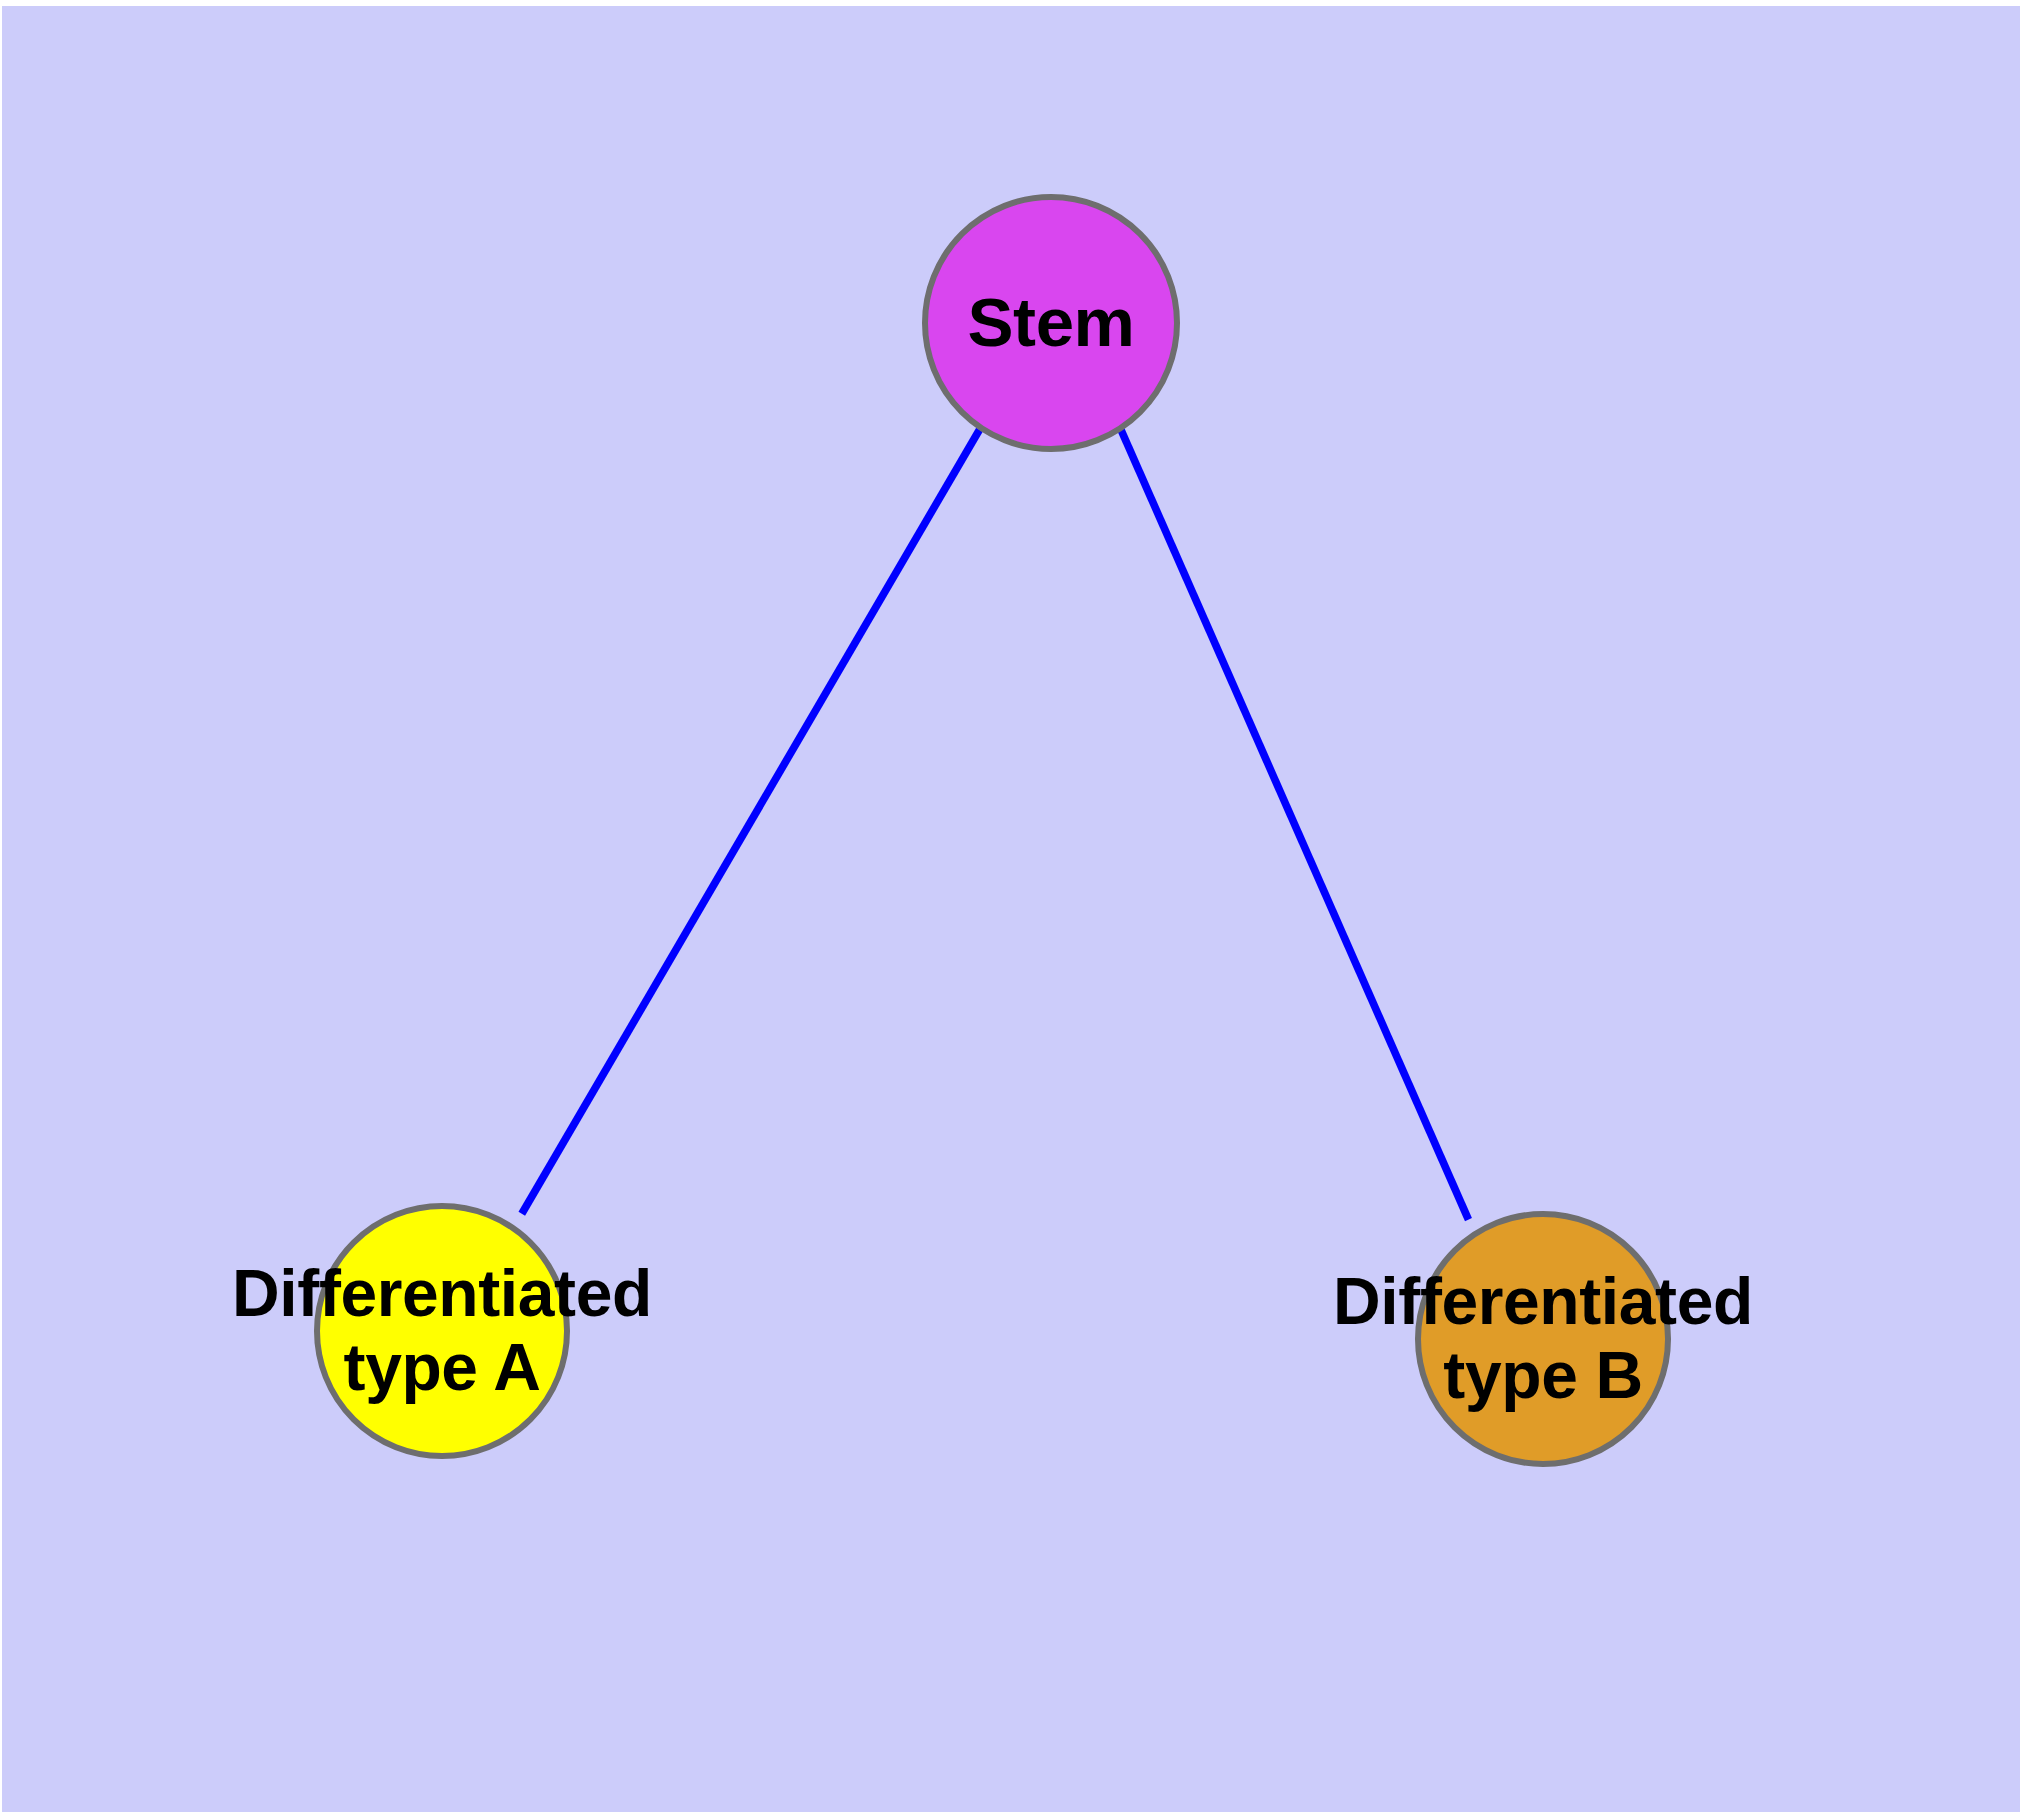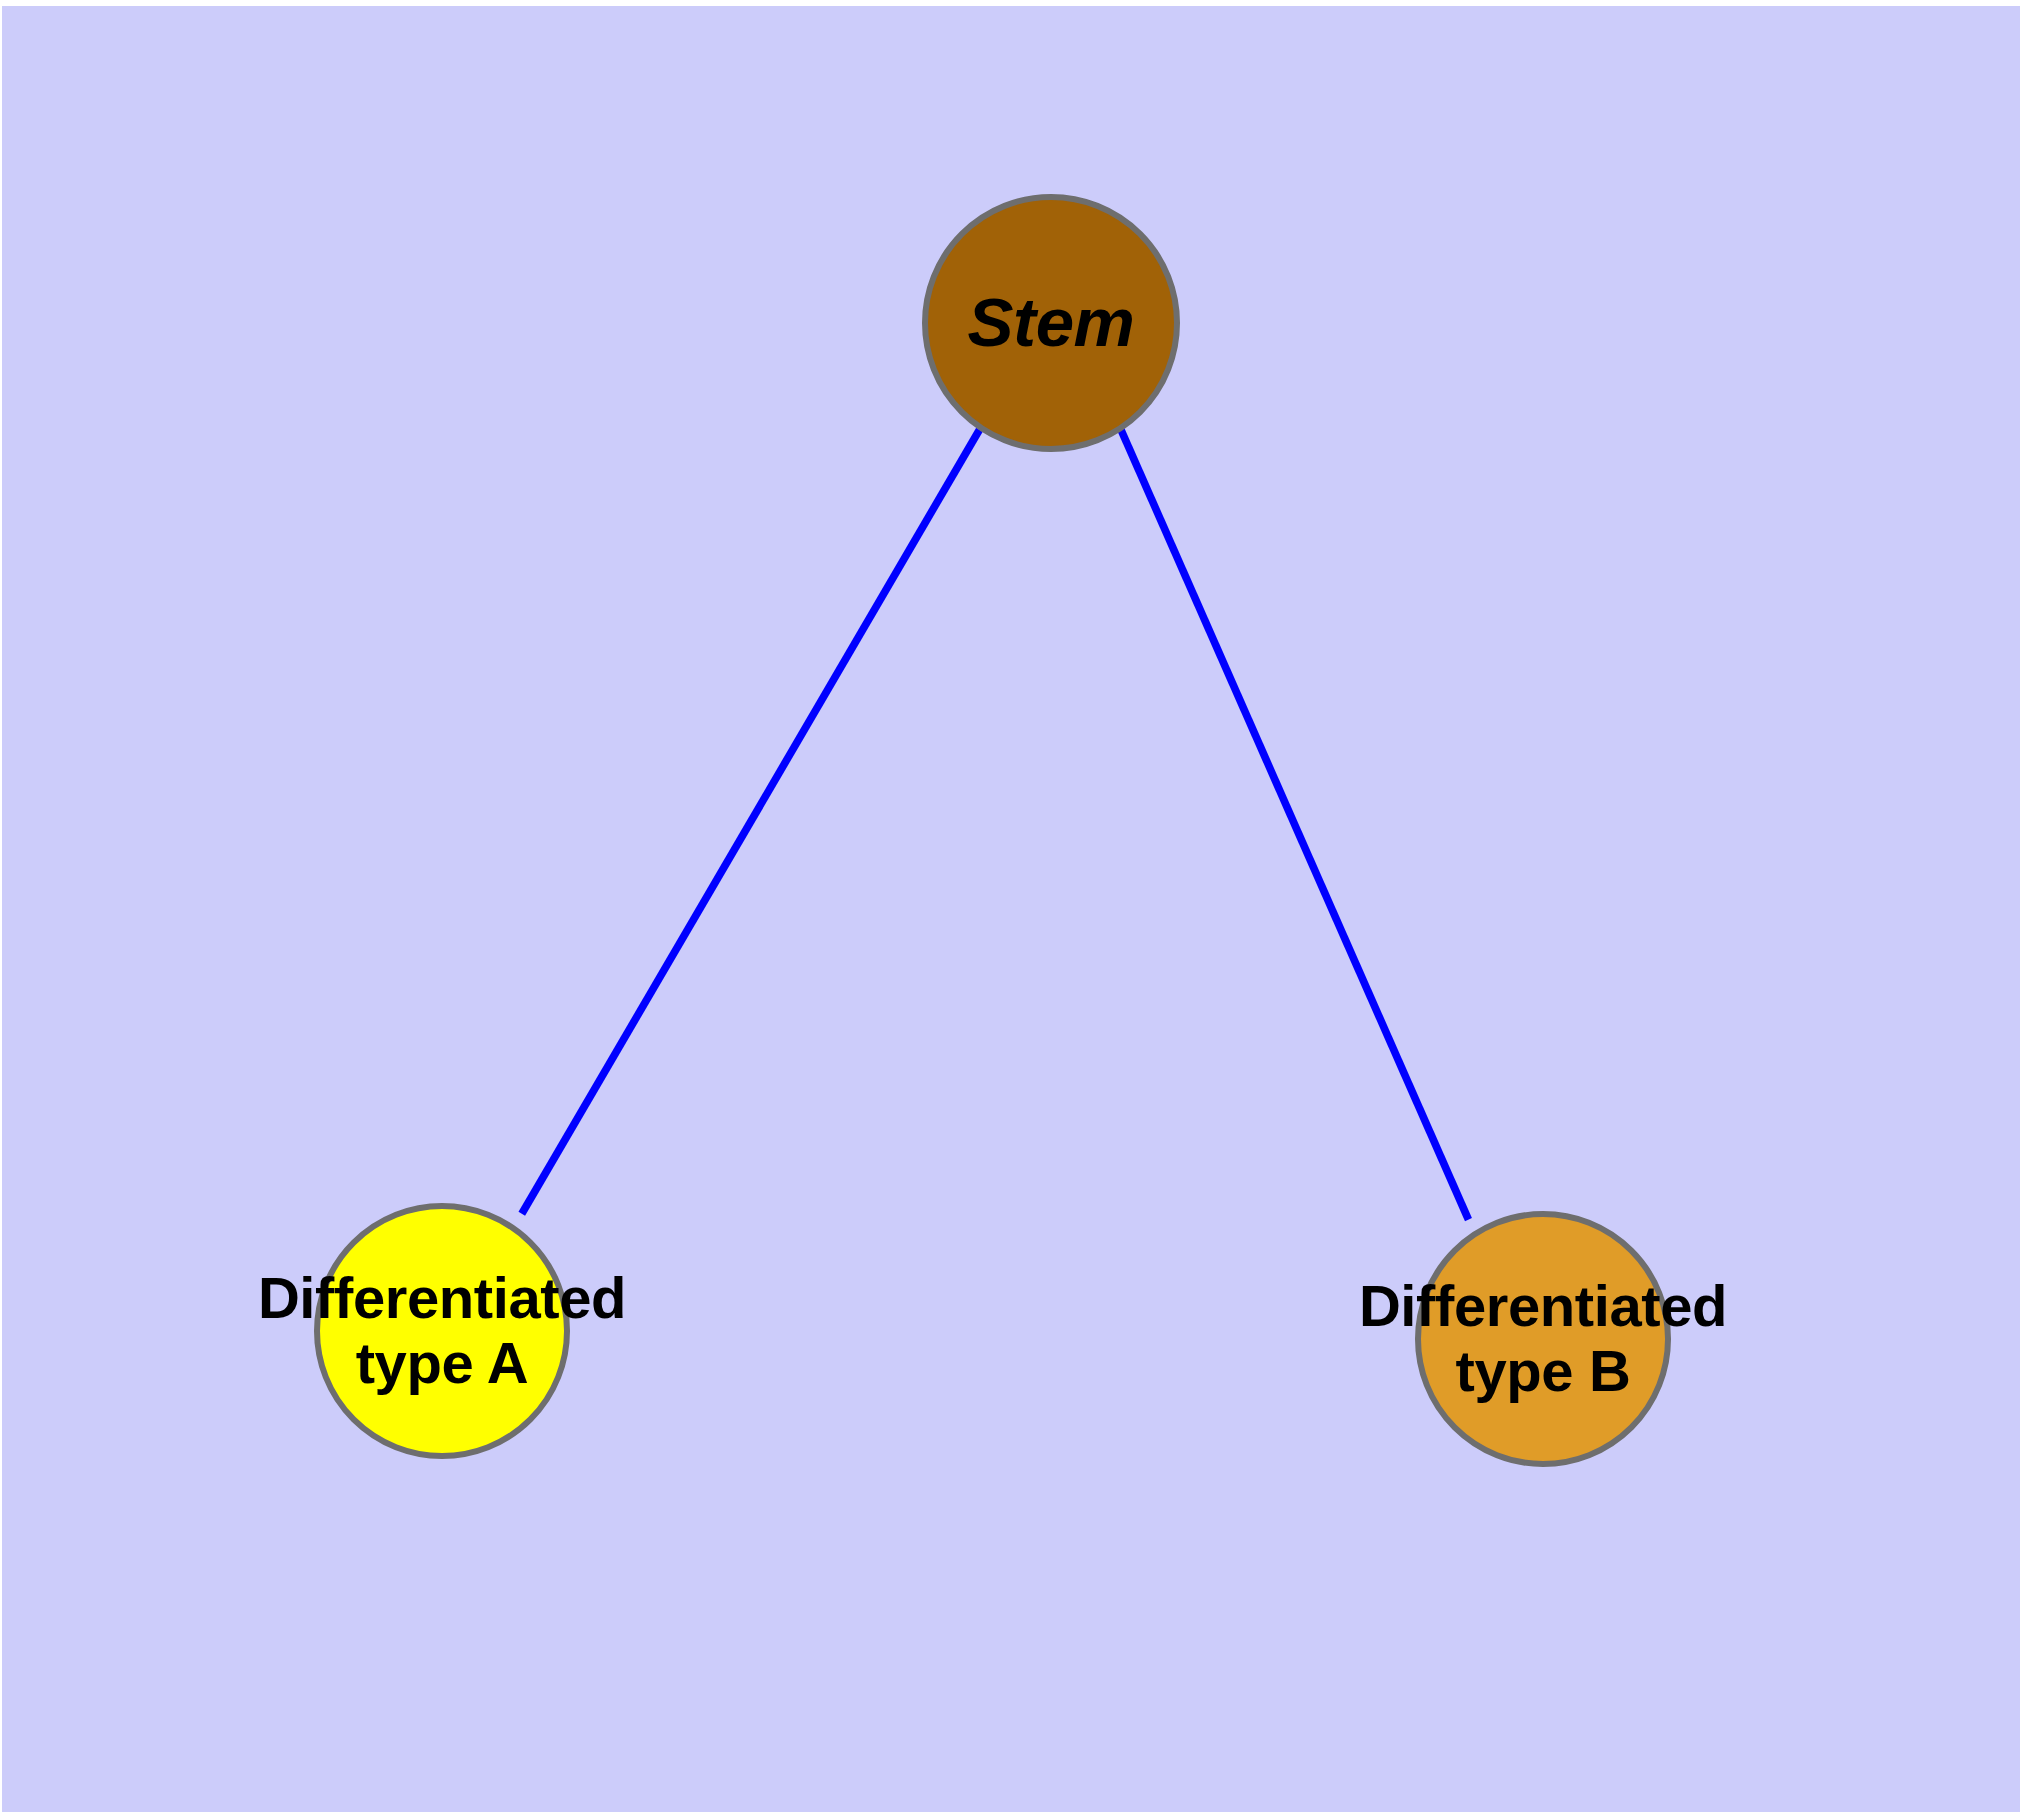--- a/index.html
+++ b/index.html
@@ -47,34 +47,34 @@
     text-align: center;
     color: #000000;
     font-weight: bold;
     line-height: 1.12;
     letter-spacing: -0.4px;
   }
   .label-lg {
     font-size: 69px;
   }
   .label-sm {
-    font-size: 58px;
+    font-size: 66px;
   }
 </style>
 </head>
 <body>
 
 <div id="graph-canvas">
 
   <svg id="edge-layer" viewBox="0 0 2384 2138" xmlns="http://www.w3.org/2000/svg">
     <line stroke-linecap="butt" x1="1153" y1="500" x2="613" y2="1425" stroke="#0000ff" stroke-width="9"></line>
     <line stroke-linecap="butt" x1="1320" y1="500" x2="1730" y2="1432" stroke="#0000ff" stroke-width="9"></line>
   </svg>
 
-  <div class="graph-node" style="left: 920px; top: 188px; width: 258px; height: 258px; background: #a16207; border-color: rgb(110, 110, 110); font-style: italic;">
+  <div class="graph-node" style="left: 920px; top: 188px; width: 258px; height: 258px; background: #d946ef; border-color: rgb(110, 110, 110);">
     <span class="node-label label-lg">Stem</span>
   </div>
 
   <div class="graph-node" style="left: 312px; top: 1197px; width: 256px; height: 256px; background: rgb(255, 255, 0); border-color: rgb(110, 110, 110);">
     <span class="node-label label-sm">Differentiated
 type A</span>
   </div>
 
   <div class="graph-node" style="left: 1413px; top: 1205px; width: 256px; height: 256px; background: rgb(224, 156, 40); border-color: rgb(110, 110, 110);">
     <span class="node-label label-sm">Differentiated

